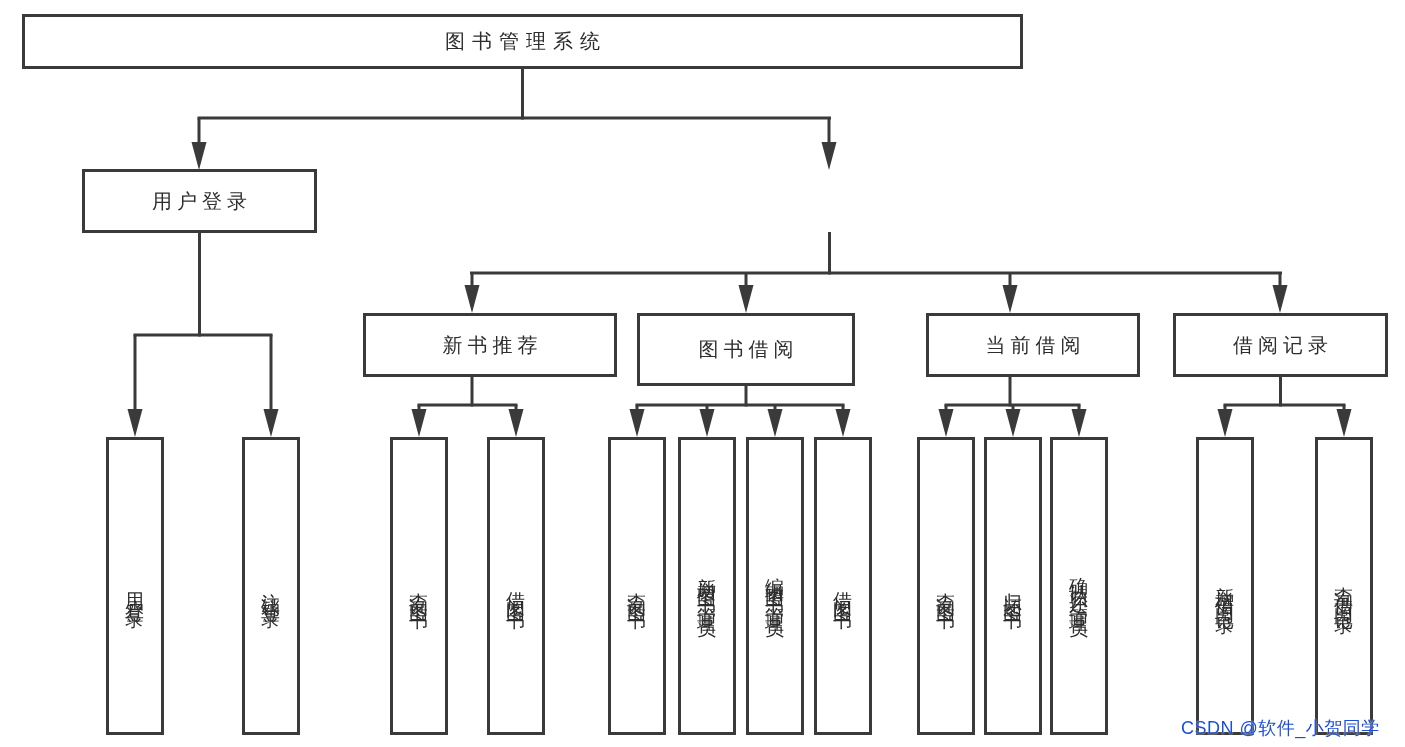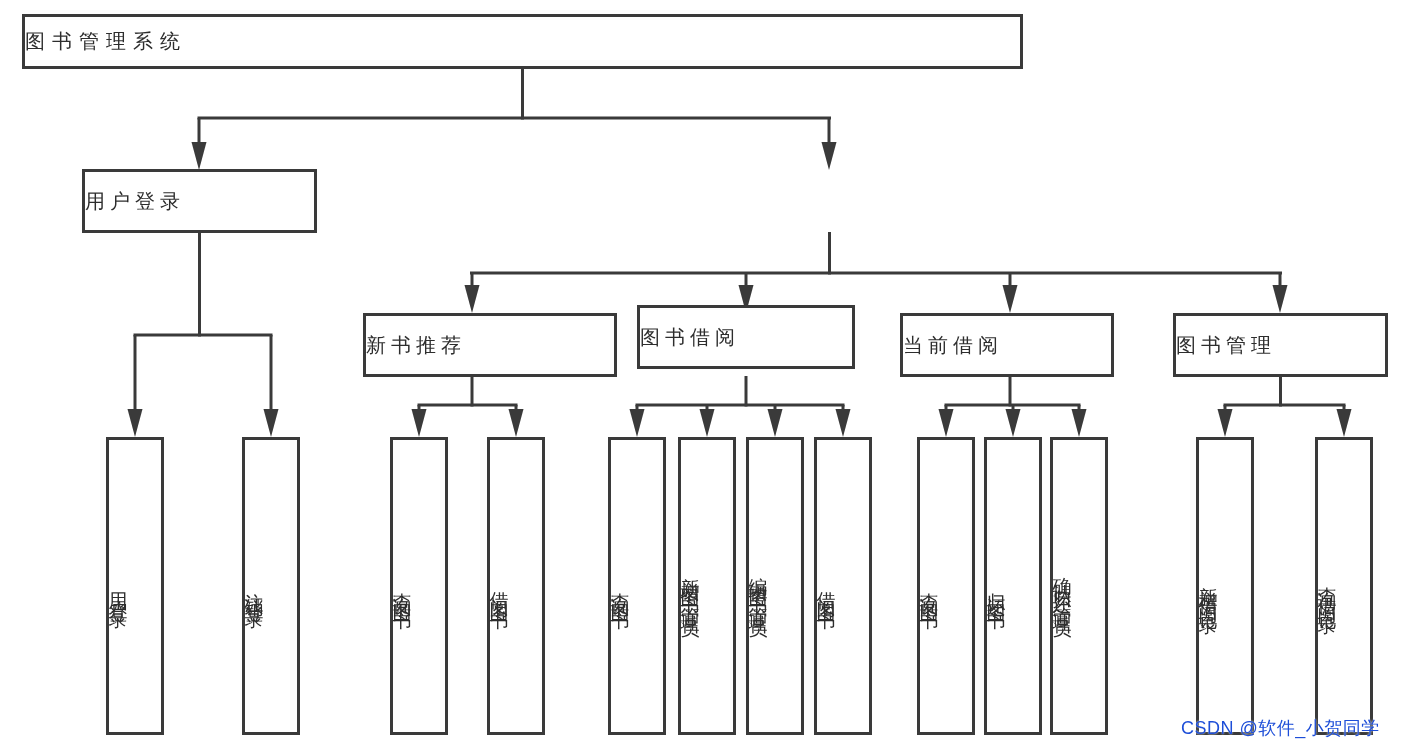--- a/index.html
+++ b/index.html
@@ -17,20 +17,21 @@
     width: 1405px; height: 747px;
     z-index: 0;
   }
   .box {
     position: absolute;
     box-sizing: border-box;
     border: 3px solid #3a3a3a;
     background: #ffffff;
     display: flex;
     align-items: center;
+    justify-content: center;
     color: #2d2d2d;
     z-index: 1;
   }
   .hlabel {
     font-size: 20px;
     letter-spacing: 5px;
     margin-right: -5px; 
     white-space: nowrap;
   }
   .root-label {
@@ -123,28 +124,28 @@
     <span class="root-label">图书管理系统</span>
   </div>
 
   <div class="box" style="left:82px; top:169px; width:235px; height:64px;">
     <span class="hlabel">用户登录</span>
   </div>
 
   <div class="box" style="left:363px; top:313px; width:254px; height:64px;">
     <span class="hlabel">新书推荐</span>
   </div>
-  <div class="box" style="left:637px; top:305px; width:218px; height:64px;">
+  <div class="box" style="left:637px; top:313px; width:218px; height:73px;">
     <span class="hlabel">图书借阅</span>
   </div>
-  <div class="box" style="left:900px; top:313px; width:214px; height:64px;">
+  <div class="box" style="left:926px; top:313px; width:214px; height:64px;">
     <span class="hlabel">当前借阅</span>
   </div>
   <div class="box" style="left:1173px; top:313px; width:215px; height:64px;">
-    <span class="hlabel">图书管理</span>
+    <span class="hlabel">借阅记录</span>
   </div>
 
   <div class="box" style="left:106px; top:437px; width:58px; height:298px;">
     <span class="vlabel">用户登录</span>
   </div>
   <div class="box" style="left:242px; top:437px; width:58px; height:298px;">
     <span class="vlabel">注销登录</span>
   </div>
 
   <div class="box" style="left:390px; top:437px; width:58px; height:298px;">

